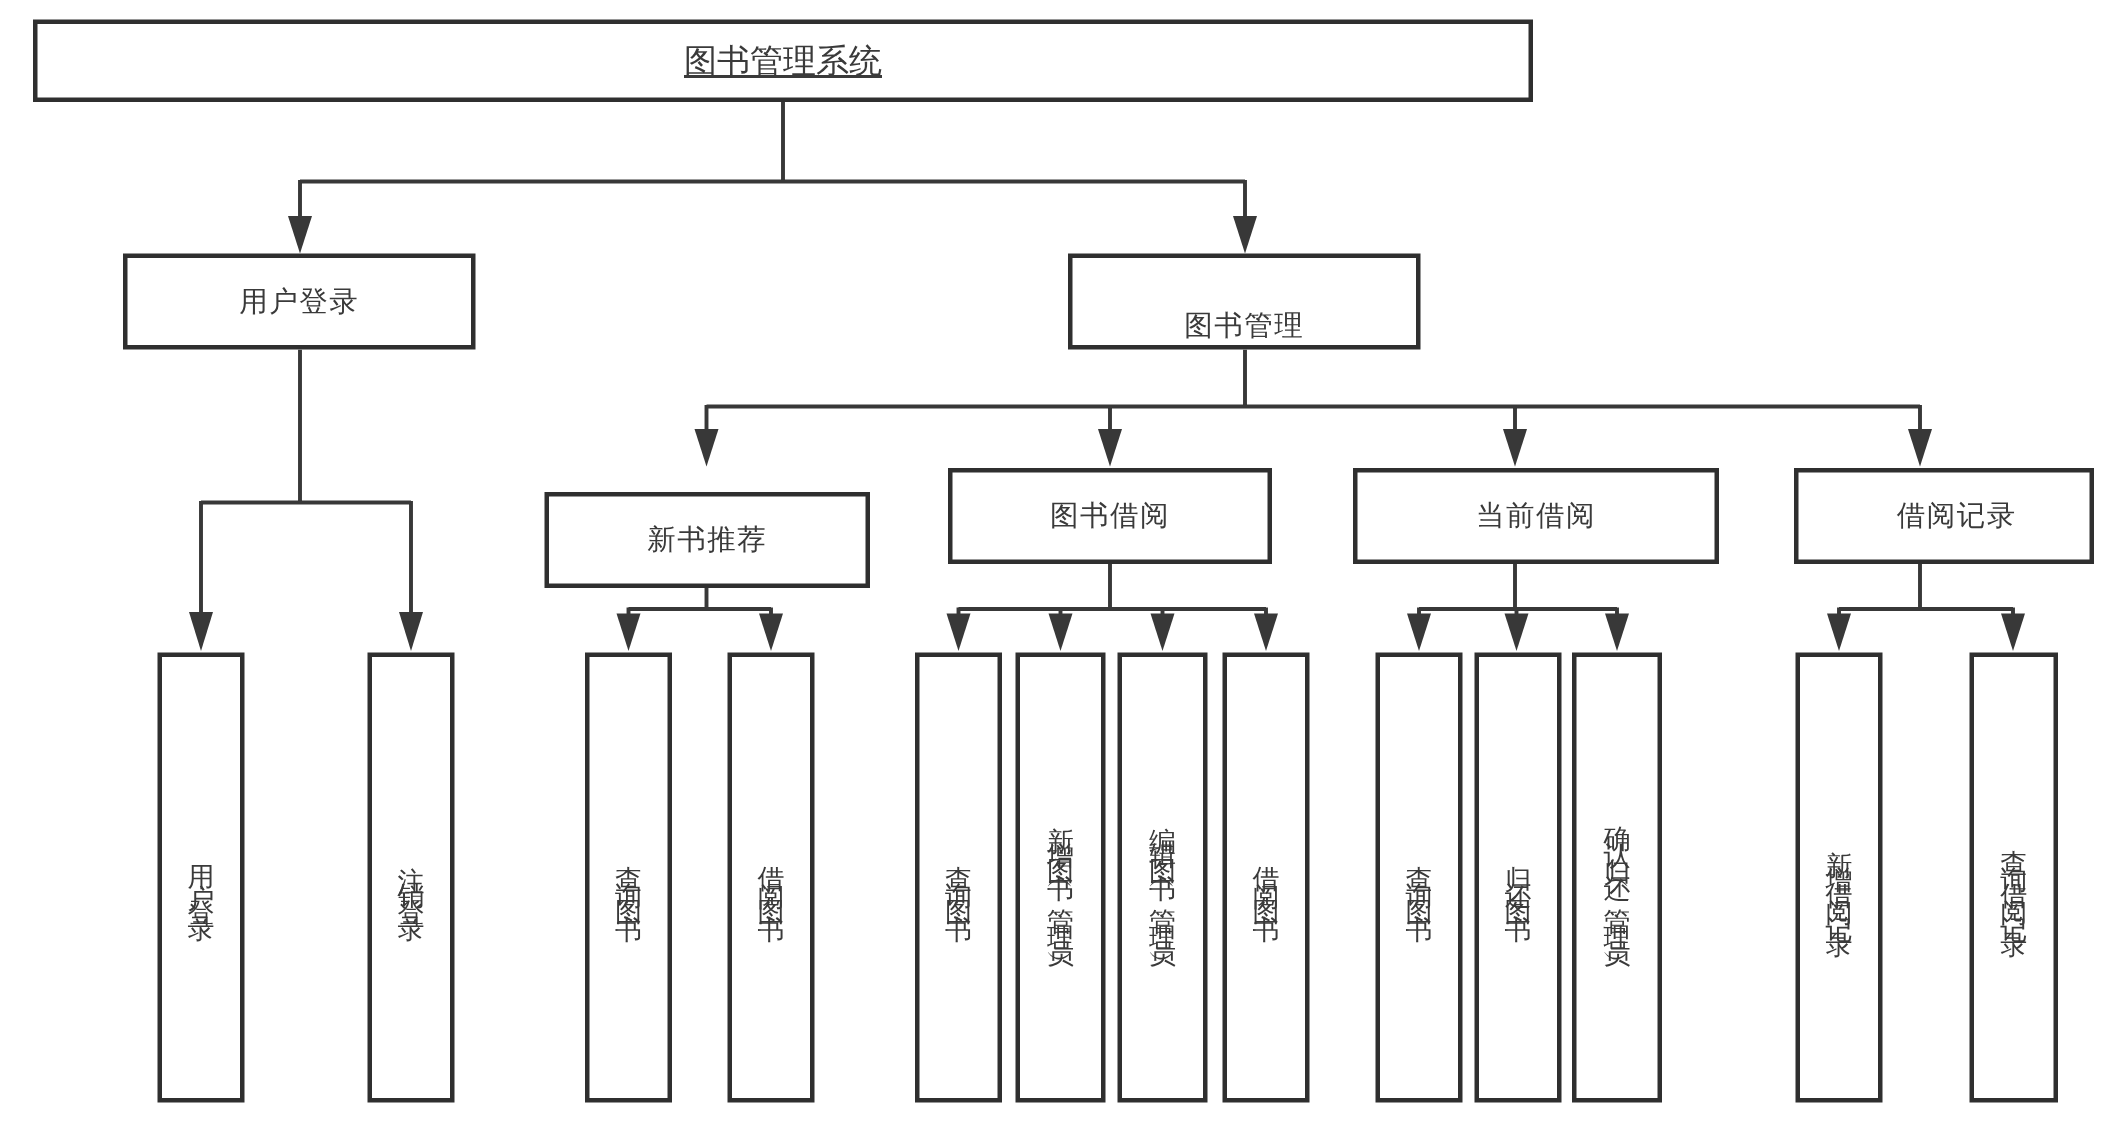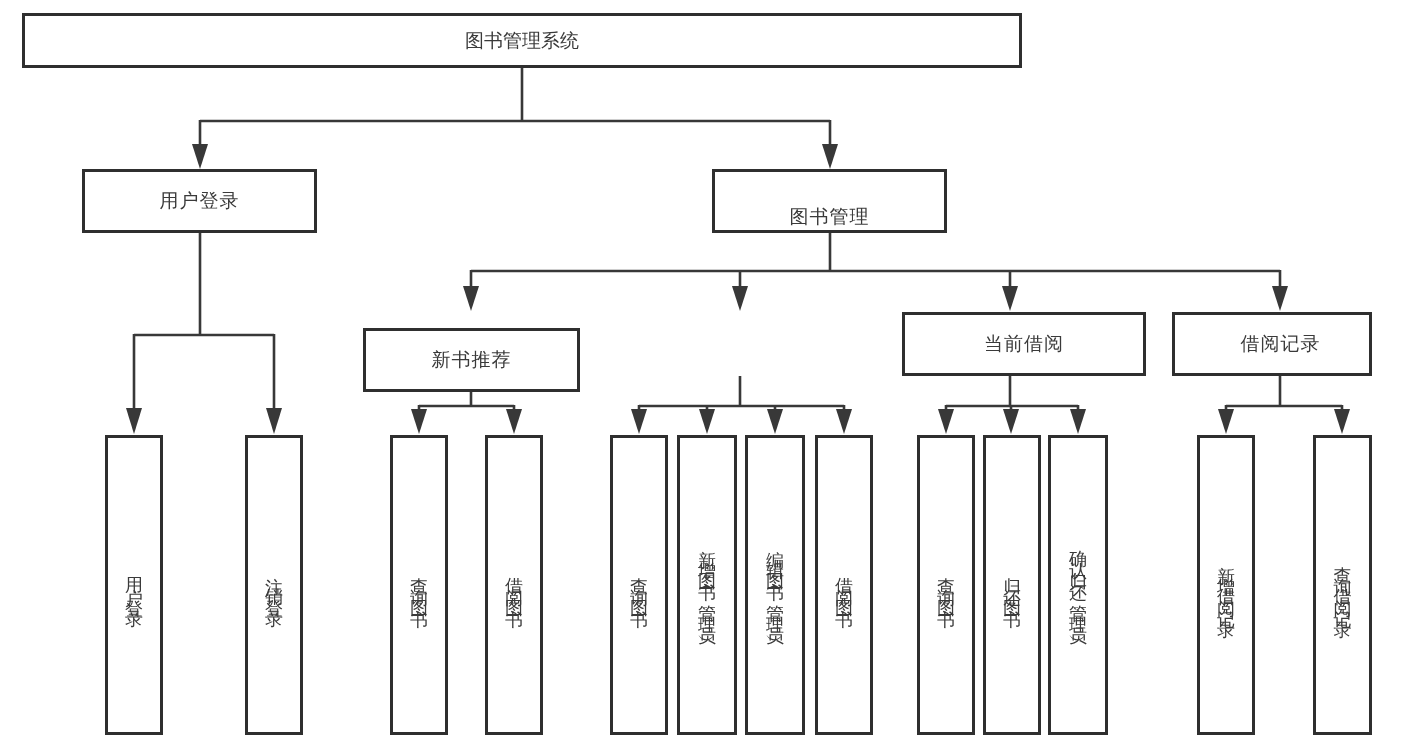--- a/index.html
+++ b/index.html
@@ -22,21 +22,21 @@
   .node{
     position:absolute;
     background:var(--box_fill);
     border:3px solid var(--box_border);
     box-sizing:border-box;
     display:flex;align-items:center;justify-content:center;
     color:var(--text);
     z-index:2;
   }
   .node.h{font-size:19px;letter-spacing:1px;}
-  .node.root{font-size:19px;}
+  .node.root{font-size:22px;text-decoration:underline;}
   .leaf span{
     writing-mode:vertical-rl;
     text-orientation:mixed;
     font-size:18px;
     letter-spacing:11px;
     line-height:1;
     color:var(--text);
     white-space:nowrap;
   }
   .watermark{
@@ -99,24 +99,27 @@
   <div class="node h" style="left:82px;top:169px;width:235px;height:64px;">
     <span>用户登录</span>
   </div>
   <div class="node h" style="left:712px;top:169px;width:235px;height:64px;align-items:flex-end;">
     <span>图书管理</span>
   </div>
 
   <div class="node h" style="left:363px;top:312px;width:217px;height:64px;margin-top:16px;">
     <span>新书推荐</span>
   </div>
+  <div class="node h" style="left:632px;top:312px;width:216px;height:64px;">
+    <span>图书借阅</span>
+  </div>
   <div class="node h" style="left:902px;top:312px;width:244px;height:64px;">
     <span>当前借阅</span>
   </div>
-  <div class="node h" style="left:1172px;top:312px;width:200px;height:64px;padding-left:17px;">
+  <div class="node h" style="left:1196px;top:312px;width:200px;height:64px;padding-left:17px;">
     <span>借阅记录</span>
   </div>
 
   <div class="node leaf" style="left:105px;top:435px;width:58px;height:300px;">
     <span>用户登录</span>
   </div>
   <div class="node leaf" style="left:245px;top:435px;width:58px;height:300px;">
     <span>注销登录</span>
   </div>
 

